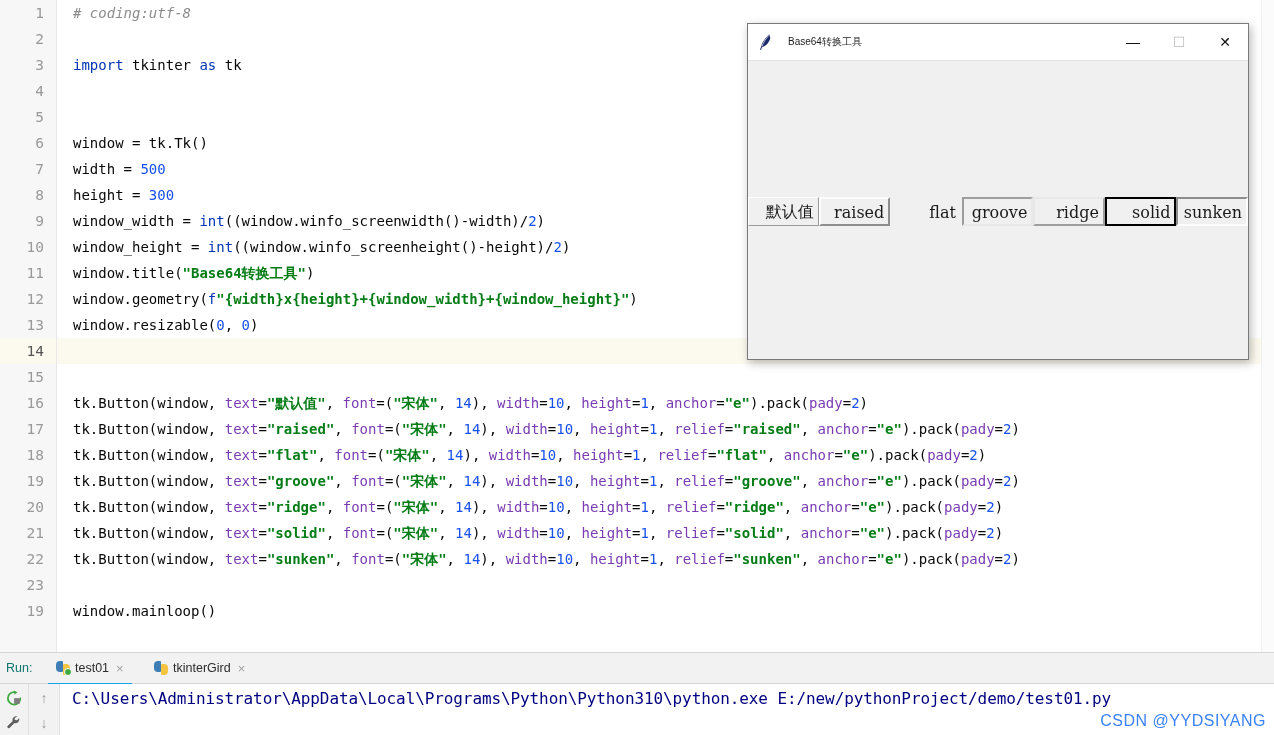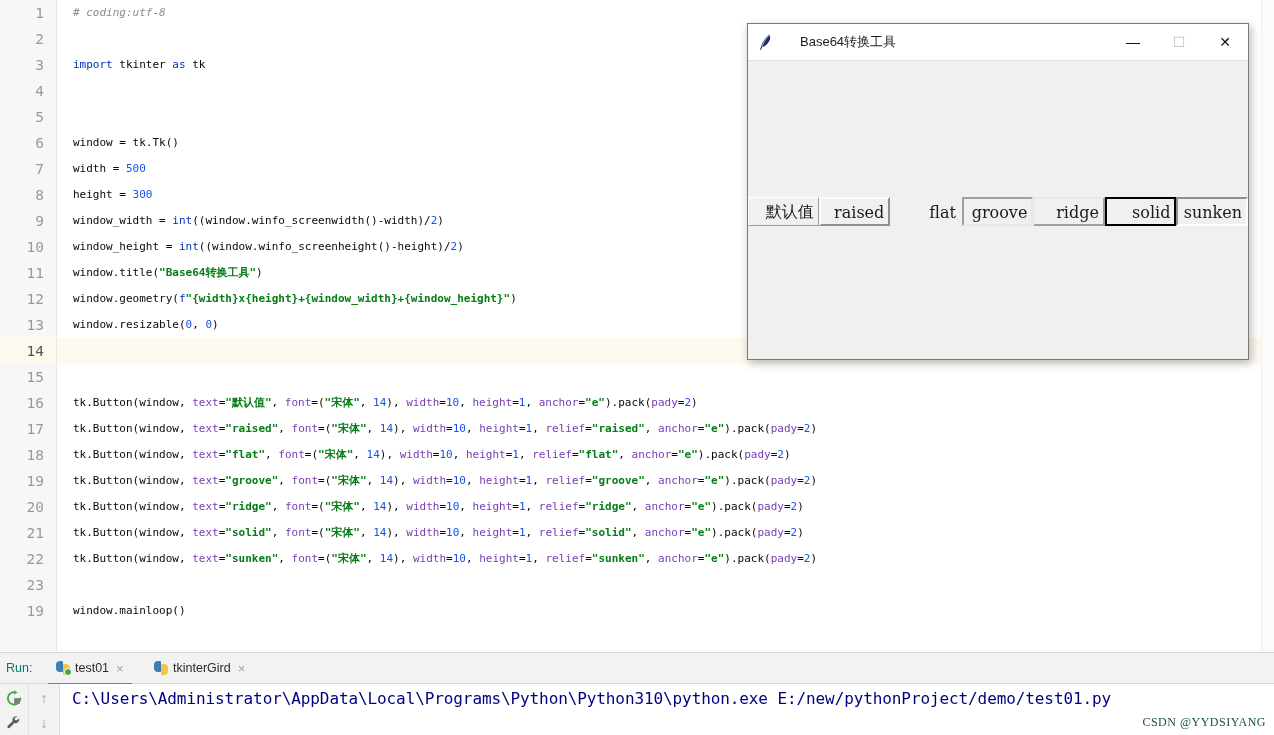--- a/index.html
+++ b/index.html
@@ -49,21 +49,21 @@
     background: #fbfbfb;
     border-left: 1px solid #f0f0f0;
   }
 
   .line {
     position: relative;
     height: 26px;
     line-height: 26px;
     white-space: pre;
     font-family: "DejaVu Sans Mono", "Liberation Mono", monospace;
-    font-size: 11px;
+    font-size: 14px;
     color: #080808;
   }
   .ln {
     position: absolute;
     left: 0;
     width: 44px;
     text-align: right;
     height: 26px;
     line-height: 26px;
     font-family: "DejaVu Sans Mono", "Liberation Mono", monospace;
@@ -199,24 +199,24 @@
     color: #000080;
     white-space: pre;
     padding: 5px 0 0 12px;
     letter-spacing: -0.1px;
   }
 
   .watermark {
     position: absolute;
     right: 8px;
     bottom: 6px;
-    font-size: 12px;
-    color: #14532d;
+    font-size: 16px;
+    color: #3b82f6;
     letter-spacing: 0.5px;
-    font-family: Liberation Serif, serif;
+    font-family: Liberation Sans, sans-serif;
   }
 
   
   #tkwin {
     position: absolute;
     left: 747px; top: 23px;
     width: 500px;
     height: 335px;
     background: #f0f0f0;
     border: 1px solid #7a7a7a;
@@ -230,22 +230,22 @@
     background: #ffffff;
     display: flex;
     align-items: center;
   }
   .tk-ico {
     width: 16px; height: 18px;
     margin-left: 10px;
     flex: 0 0 16px;
   }
   .tk-title-text {
-    margin-left: 26px;
-    font-size: 13px;
+    margin-left: 14px;
+    font-size: 10px;
     color: #1c1c1c;
     font-family: "Liberation Sans", sans-serif;
     text-align: center;
   }
   .tk-ctrls {
     margin-left: auto;
     display: flex;
     height: 36px;
   }
   .tk-ctrl {

